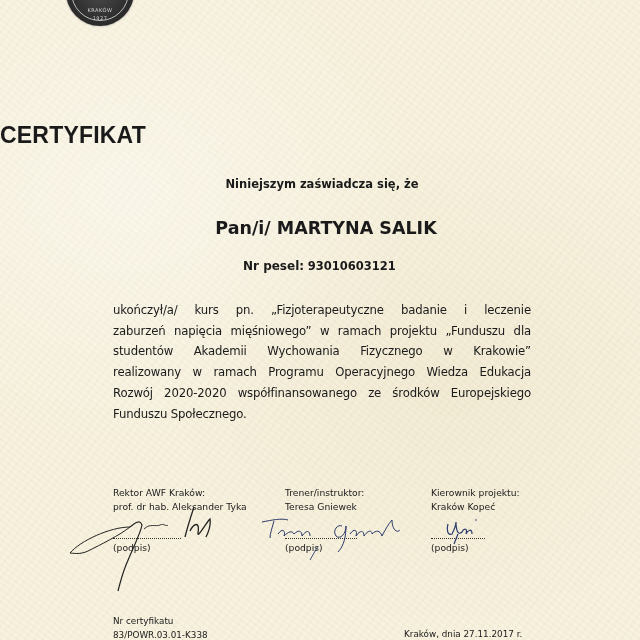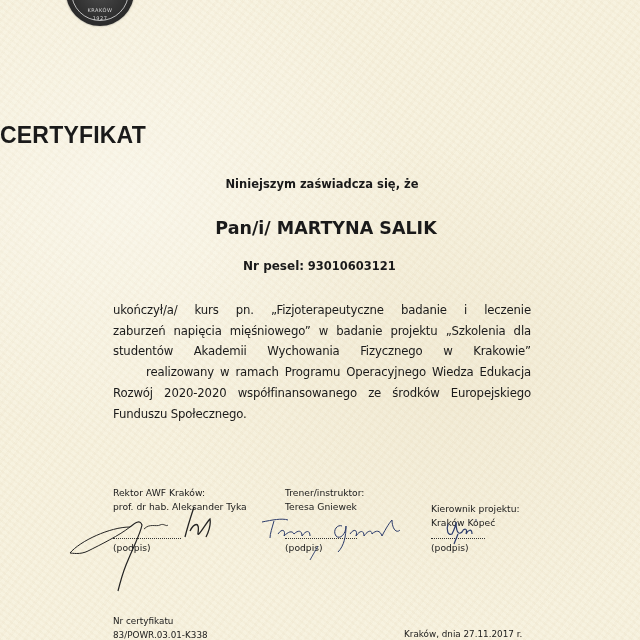--- a/index.html
+++ b/index.html
@@ -92,23 +92,23 @@
   <div class="title">CERTYFIKAT</div>
   <div class="intro">Niniejszym zaświadcza się, że</div>
   <div class="name">Pan/i/ MARTYNA SALIK</div>
   <div class="pesel">
     <span class="lbl">Nr pesel:</span>
     <span class="val">93010603121</span>
   </div>
 
   <div class="body-text">
     <div style="text-align:justify;text-align-last:justify;">ukończył/a/ kurs pn. „Fizjoterapeutyczne badanie i leczenie</div>
-    <div style="text-align:justify;text-align-last:justify;">zaburzeń napięcia mięśniowego” w badanie projektu „Szkolenia dla</div>
+    <div style="text-align:justify;text-align-last:justify;">zaburzeń napięcia mięśniowego” w ramach projektu „Funduszu dla</div>
     <div style="text-align:justify;text-align-last:justify;">studentów Akademii Wychowania Fizycznego w Krakowie”</div>
-    <div style="text-align:justify;text-align-last:justify;margin-left:33px;">realizowany w ramach Programu Operacyjnego Wiedza Edukacja</div>
+    <div style="text-align:justify;text-align-last:justify;">realizowany w ramach Programu Operacyjnego Wiedza Edukacja</div>
     <div style="text-align:justify;text-align-last:justify;">Rozwój 2020-2020 współfinansowanego ze środków Europejskiego</div>
     <div>Funduszu Społecznego.</div>
   </div>
 
   <div class="sig-block" style="left:113px; top:486px;">
     <span class="role">Rektor AWF Kraków:</span>
     <span class="person">prof. dr hab. Aleksander Tyka</span>
   </div>
   <div class="sig-line" style="left:113px; top:538px; width:68px;"></div>
   <div class="podpis" style="left:113px; top:542px;">(podpis)</div>
@@ -124,21 +124,21 @@
     <span class="person">Teresa Gniewek</span>
   </div>
   <div class="sig-line" style="left:285px; top:538px; width:72px;"></div>
   <div class="podpis" style="left:285px; top:542px;">(podpis)</div>
   <svg class="signature" width="160" height="50" viewBox="0 0 160 50" style="left:258px; top:512px;">
     <path d="M4 10 C 14 8, 24 6, 30 8 M 16 9 C 14 16, 12 22, 12 26 M 20 22 C 24 16, 28 18, 26 24 C 30 20, 34 18, 36 22 C 40 18, 44 18, 44 24 C 48 18, 52 18, 52 24" fill="none" stroke="#2a3a6a" stroke-width="1"></path>
     <path d="M84 14 C 80 12, 74 18, 78 24 C 82 28, 88 22, 88 14 C 88 24, 86 34, 80 40 M 92 22 C 96 16, 100 18, 98 24 C 102 18, 106 18, 106 24 C 110 18, 114 18, 114 22 C 118 18, 122 18, 124 24 C 128 16, 132 10, 134 8 C 134 16, 138 22, 142 18" fill="none" stroke="#2a3a6a" stroke-width="1"></path>
     <path d="M60 34 L 52 48" fill="none" stroke="#2a3a6a" stroke-width="0.9"></path>
   </svg>
 
-  <div class="sig-block" style="left:431px; top:486px;margin-top:16px;">
+  <div class="sig-block" style="left:431px; top:486px;">
     <span class="role">Kierownik projektu:</span>
     <span class="person">Kraków Kopeć</span>
   </div>
   <div class="sig-line" style="left:431px; top:538px; width:54px;"></div>
   <div class="podpis" style="left:431px; top:542px;">(podpis)</div>
   <svg class="signature" width="40" height="30" viewBox="0 0 40 30" style="left:442px; top:516px;">
     <path d="M6 8 C 4 14, 6 20, 10 18 C 12 14, 14 10, 14 6 C 14 14, 16 20, 20 16 C 22 12, 26 12, 24 18 C 26 14, 30 12, 30 18 M 16 18 L 12 28" fill="none" stroke="#2a3a6a" stroke-width="1.2"></path>
     <circle cx="34" cy="4" r="0.8" fill="#2a3a6a"></circle>
   </svg>
 

